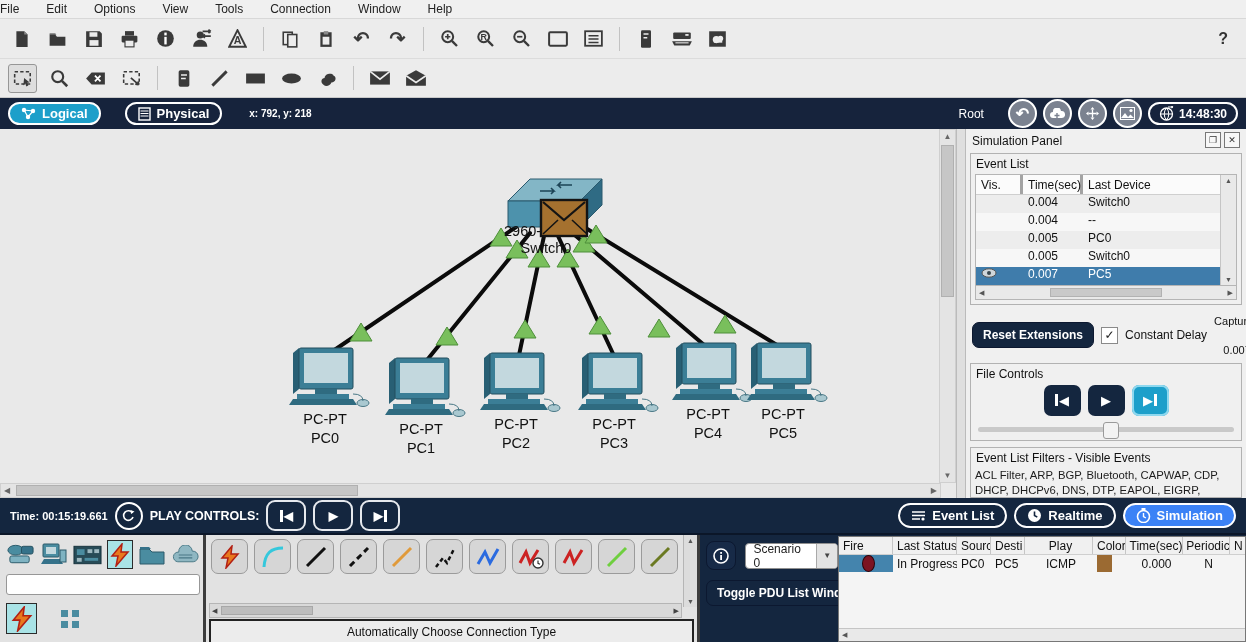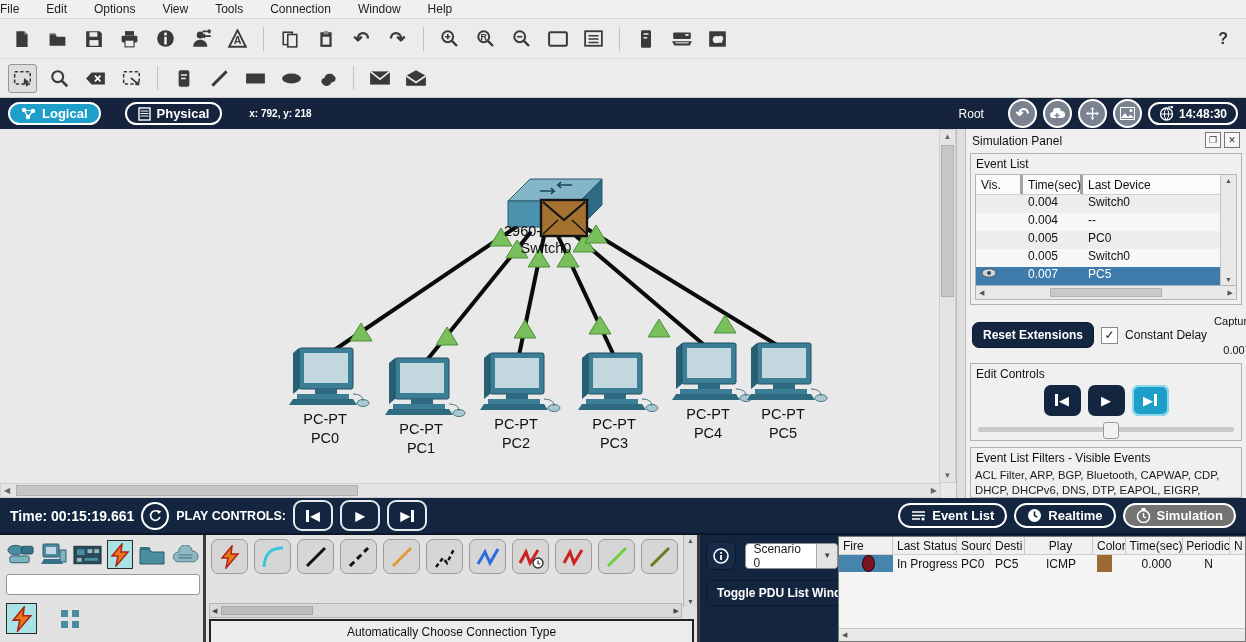--- a/index.html
+++ b/index.html
@@ -62,27 +62,27 @@
   .playbtns{display:flex;justify-content:center;gap:7px;margin:4px 0 2px}
   .pbtn{width:37px;height:31px;border-radius:7px;background:#14263f;color:#fff;display:flex;align-items:center;justify-content:center;font-size:13px;gap:1px}
   .pbtn.fwd{background:#1d9fca;box-shadow:0 0 0 2px #8ed8ef inset}
   .pbar{display:inline-block;width:3px;height:12px;background:#fff}
   .slider{height:5px;background:#c9c9c9;border-radius:3px;margin:11px 3px 4px;position:relative}
   .sthumb{position:absolute;left:49%;top:-5px;width:14px;height:15px;background:#f3f3f3;border:1px solid #9a9a9a;border-radius:3px}
   .filters{flex:1;overflow:hidden;margin-bottom:0}
   .filters p{margin:1px 0 0;font-size:11.3px;line-height:1.36;color:#1c1c1c}
   
   .statusbar{height:35px;background:#14263f;display:flex;align-items:center;color:#fff;padding:0 10px;gap:7px;font-weight:bold}
-  .sb-time{font-size:14px}
+  .sb-time{font-size:11px}
   .powerbtn{width:24px;height:24px;border:2px solid #fff;border-radius:50%;display:flex;align-items:center;justify-content:center}
   .sb-pc{font-size:12.5px}
   .sbtn{width:36px;height:27px;border:2px solid #e6e9ee;border-radius:9px;display:flex;align-items:center;justify-content:center;font-size:12px;gap:1px}
   .sbright{margin-left:auto;display:flex;align-items:center;gap:7px}
   .spill{display:flex;align-items:center;gap:6px;border:2px solid #fff;border-radius:15px;padding:3px 11px;font-size:13px}
-  .spill.active{background:#737373}
+  .spill.active{background:#3b82f6}
   
   .bottom{height:112px;display:flex;background:#14263f;border-top:2px solid #0b1628}
   .devpanel{width:206px;background:#e2e2e2;border-right:3px solid #3c3c3c;box-sizing:border-box;padding:5px 6px 4px}
   .devcats{display:flex;align-items:center;gap:5px}
   .devcat{width:29px;height:29px;display:flex;align-items:center;justify-content:center}
   .devcat.selected{background:#a9e3e6;border:1px solid #2b2b2b;box-sizing:border-box}
   .devsearch{display:block;width:188px;height:17px;margin-top:5px;border:1px solid #979797;border-radius:3px;background:#fff;outline:none;font-family:inherit}
   .devrow2{display:flex;align-items:center;gap:17px;margin-top:8px}
   .devsub{width:31px;height:31px;display:flex;align-items:center;justify-content:center}
   .devsub.selected{background:#a9e3e6;border:1px solid #2b2b2b;box-sizing:border-box}
@@ -573,21 +573,21 @@
         <button class="navybtn">Reset Extensions</button>
         <div class="chk">✓</div>
         <span style="white-space:nowrap">Constant Delay</span>
         <div class="captured">
           <div>Captured to:</div>
           <div>0.007 s</div>
         </div>
       </div>
 
       <div class="gbox">
-        <div class="glabel">Edit Controls</div>
+        <div class="glabel">File Controls</div>
         <div class="playbtns">
           <div class="pbtn">
               <span class="pbar"></span>
               <span>◀</span>
             </div>
           <div class="pbtn">
               <span>▶</span>
             </div>
           <div class="pbtn fwd">
               <span>▶</span>

